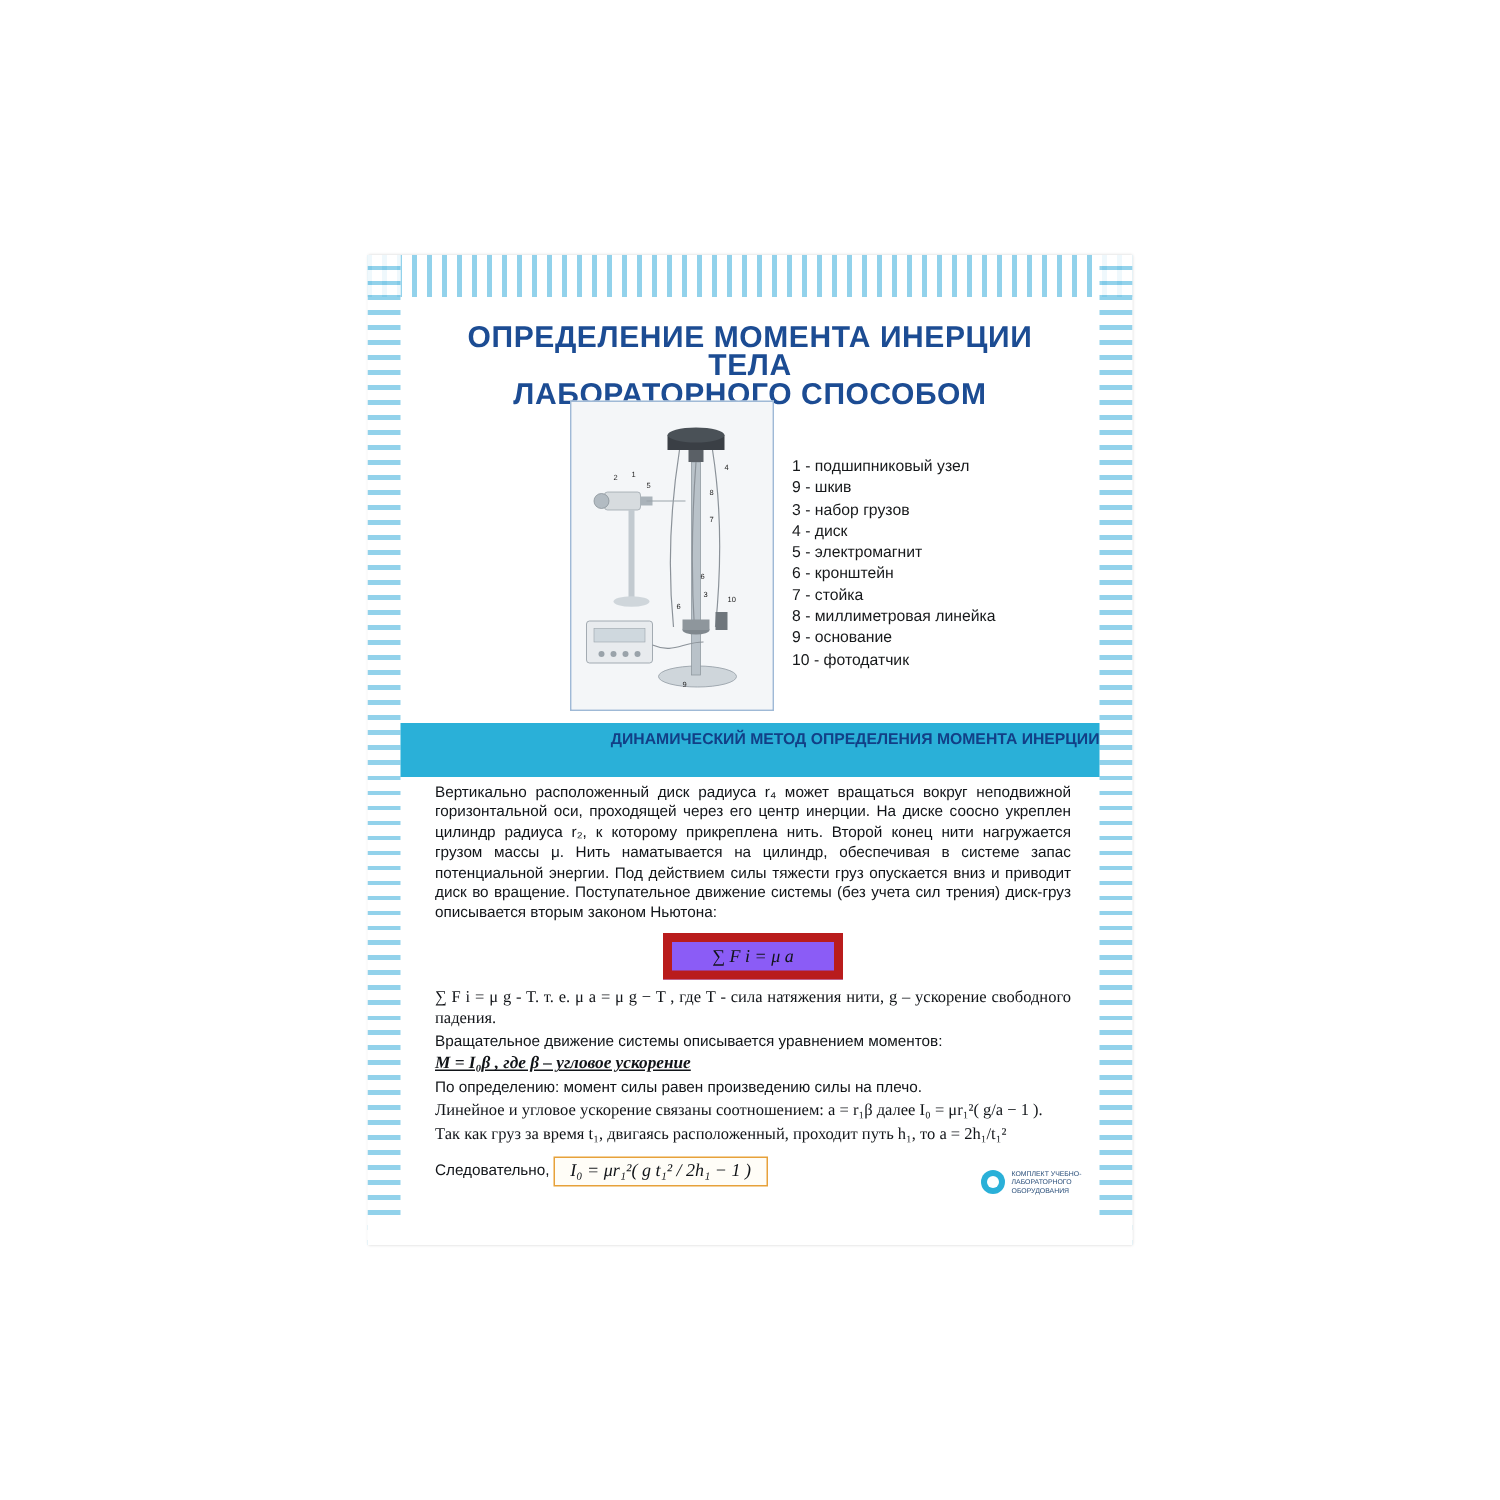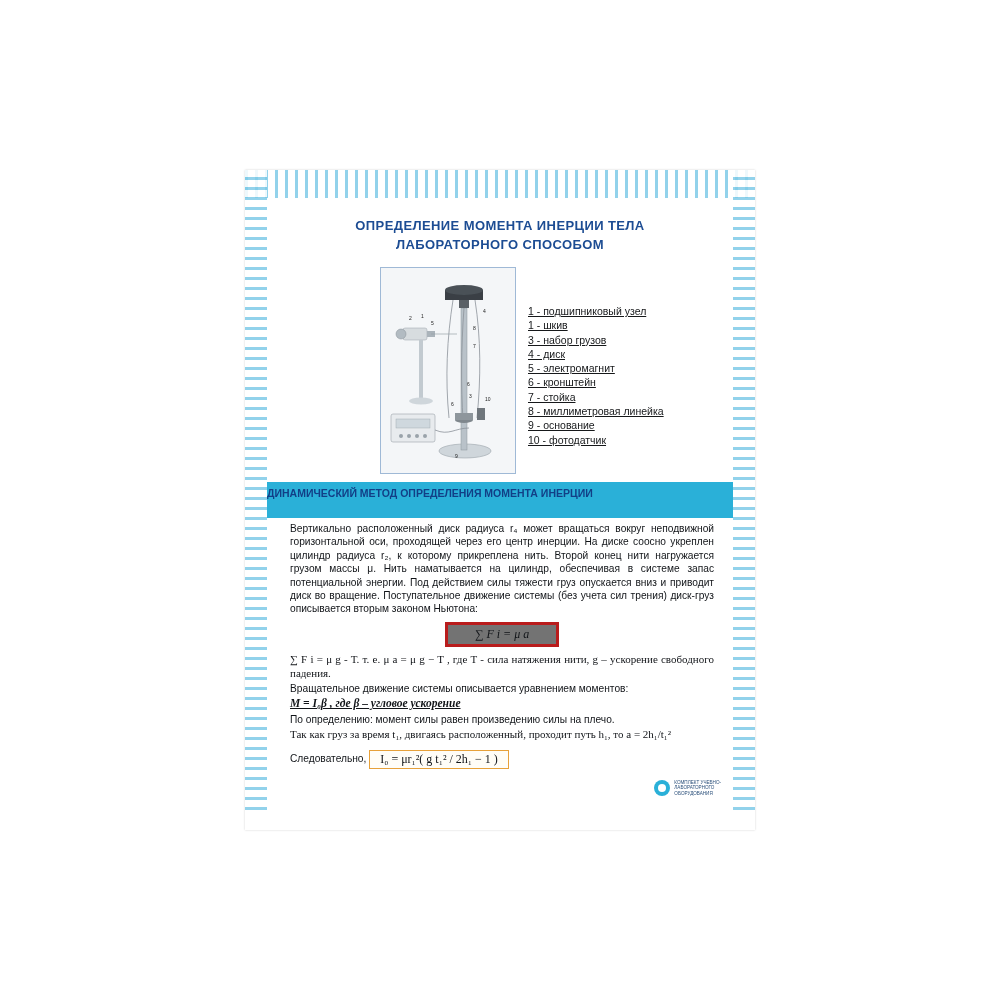--- a/index.html
+++ b/index.html
@@ -54,90 +54,90 @@
     opacity: .85;
   }
   
   .title {
     position: absolute;
     left: 40px; top: 46px;
     width: 430px;
     text-align: center;
     color: #1c4c93;
     font-weight: bold;
-    font-size: 13px;
+    font-size: 20px;
     line-height: 19px;
     letter-spacing: .4px;
   }
   
   .figure-box {
     position: absolute;
     left: 135px; top: 97px;
     width: 134px; height: 205px;
     border: 1px solid #9fb9d6;
     background: #f7f9fb;
     overflow: hidden;
   }
   .fig-inner { position:absolute; left:0; top:0; width:134px; height:205px; }
   .legend {
     position: absolute;
     left: 283px; top: 134px;
     width: 200px;
     color: #16181a;
     font-size: 10.5px;
     line-height: 14.3px;
-    text-decoration: underline;
   }
   .legend div { white-space: nowrap; }
   
   .band {
     position: absolute;
     left: 22px; top: 312px;
     width: 466px; height: 36px;
     background: #2ab0d8;
   }
   .band-title {
     position: absolute;
     left: 22px; top: 316px;
     width: 466px;
-    text-align: left;
+    text-align: right;
     color: #123f86;
     font-weight: bold;
     font-size: 10.5px;
     line-height: 14px;
   }
   
   .body-area {
     position: absolute;
     left: 45px; top: 352px;
     width: 424px;
     color: #111418;
     font-size: 10.2px;
     line-height: 13.4px;
     text-align: justify;
   }
   .body-area p { margin: 0 0 2px 0; }
   .para-main { text-align: justify; }
   .formula-box {
     margin: 6px auto 6px auto;
     width: 108px;
-    border: 3px solid #b91c1c;
-    background: #737373;
+    border: 6px solid #b91c1c;
+    background: #8b5cf6;
     text-align: center;
     padding: 3px 0 3px 0;
     font-family: "Liberation Serif", serif;
     font-size: 12px;
     font-style: italic;
   }
   .formula-box-2 {
     display: inline-block;
     border: 1px solid #e7a13a;
     background: #fffdf7;
     padding: 2px 10px;
     font-family: "Liberation Serif", serif;
+    font-style: italic;
     font-size: 12px;
     vertical-align: middle;
   }
   .math-line {
     font-family: "Liberation Serif", serif;
     font-size: 11px;
     margin: 3px 0 3px 0;
   }
   .bold-math {
     font-family: "Liberation Serif", serif;
@@ -227,21 +227,21 @@
         <text x="88" y="130">3</text>
         <text x="104" y="133">10</text>
         <text x="70" y="138">6</text>
         <text x="74" y="190">9</text>
       </g>
     </svg>
   </div>
 
   <div class="legend">
     <div>1 - подшипниковый узел</div>
-    <div>1 - шкив</div>
+    <div>9 - шкив</div>
     <div>3 - набор грузов</div>
     <div>4 - диск</div>
     <div>5 - электромагнит</div>
     <div>6 - кронштейн</div>
     <div>7 - стойка</div>
     <div>8 - миллиметровая линейка</div>
     <div>9 - основание</div>
     <div>10 - фотодатчик</div>
   </div>
 
@@ -258,20 +258,21 @@
     <p class="math-line">∑ F i = μ g - T. т. е. μ a = μ g − T , где T - сила натяжения нити, g – ускорение свободного падения.</p>
 
     <p>Вращательное движение системы описывается уравнением моментов:</p>
 
     <p class="bold-math">M = I₀β , где β – угловое ускорение</p>
 
     <p>По определению: момент силы равен произведению силы на плечо.</p>
 
 
 
+    <p class="math-line">Линейное и угловое ускорение связаны соотношением: a = r₁β    далее   I₀ = μr₁²( g/a − 1 ).</p>
 
     <p class="math-line">Так как груз за время t₁, двигаясь расположенный, проходит путь h₁, то a = 2h₁/t₁²</p>
 
     <p style="margin-top:8px;">
       <span>Следовательно,</span>
       <span class="formula-box-2">I₀ = μr₁²( g t₁² / 2h₁ − 1 )</span>
     </p>
   </div>
 
   <div class="logo">

